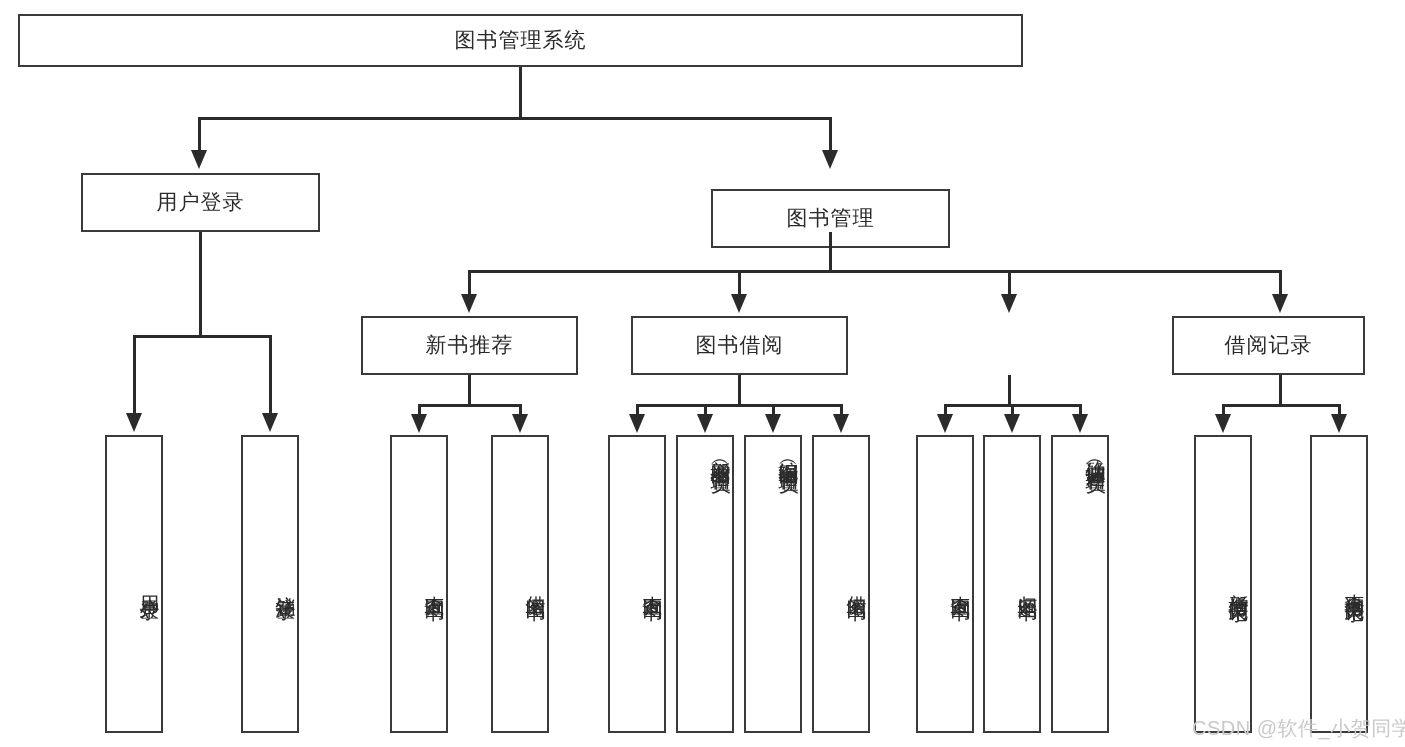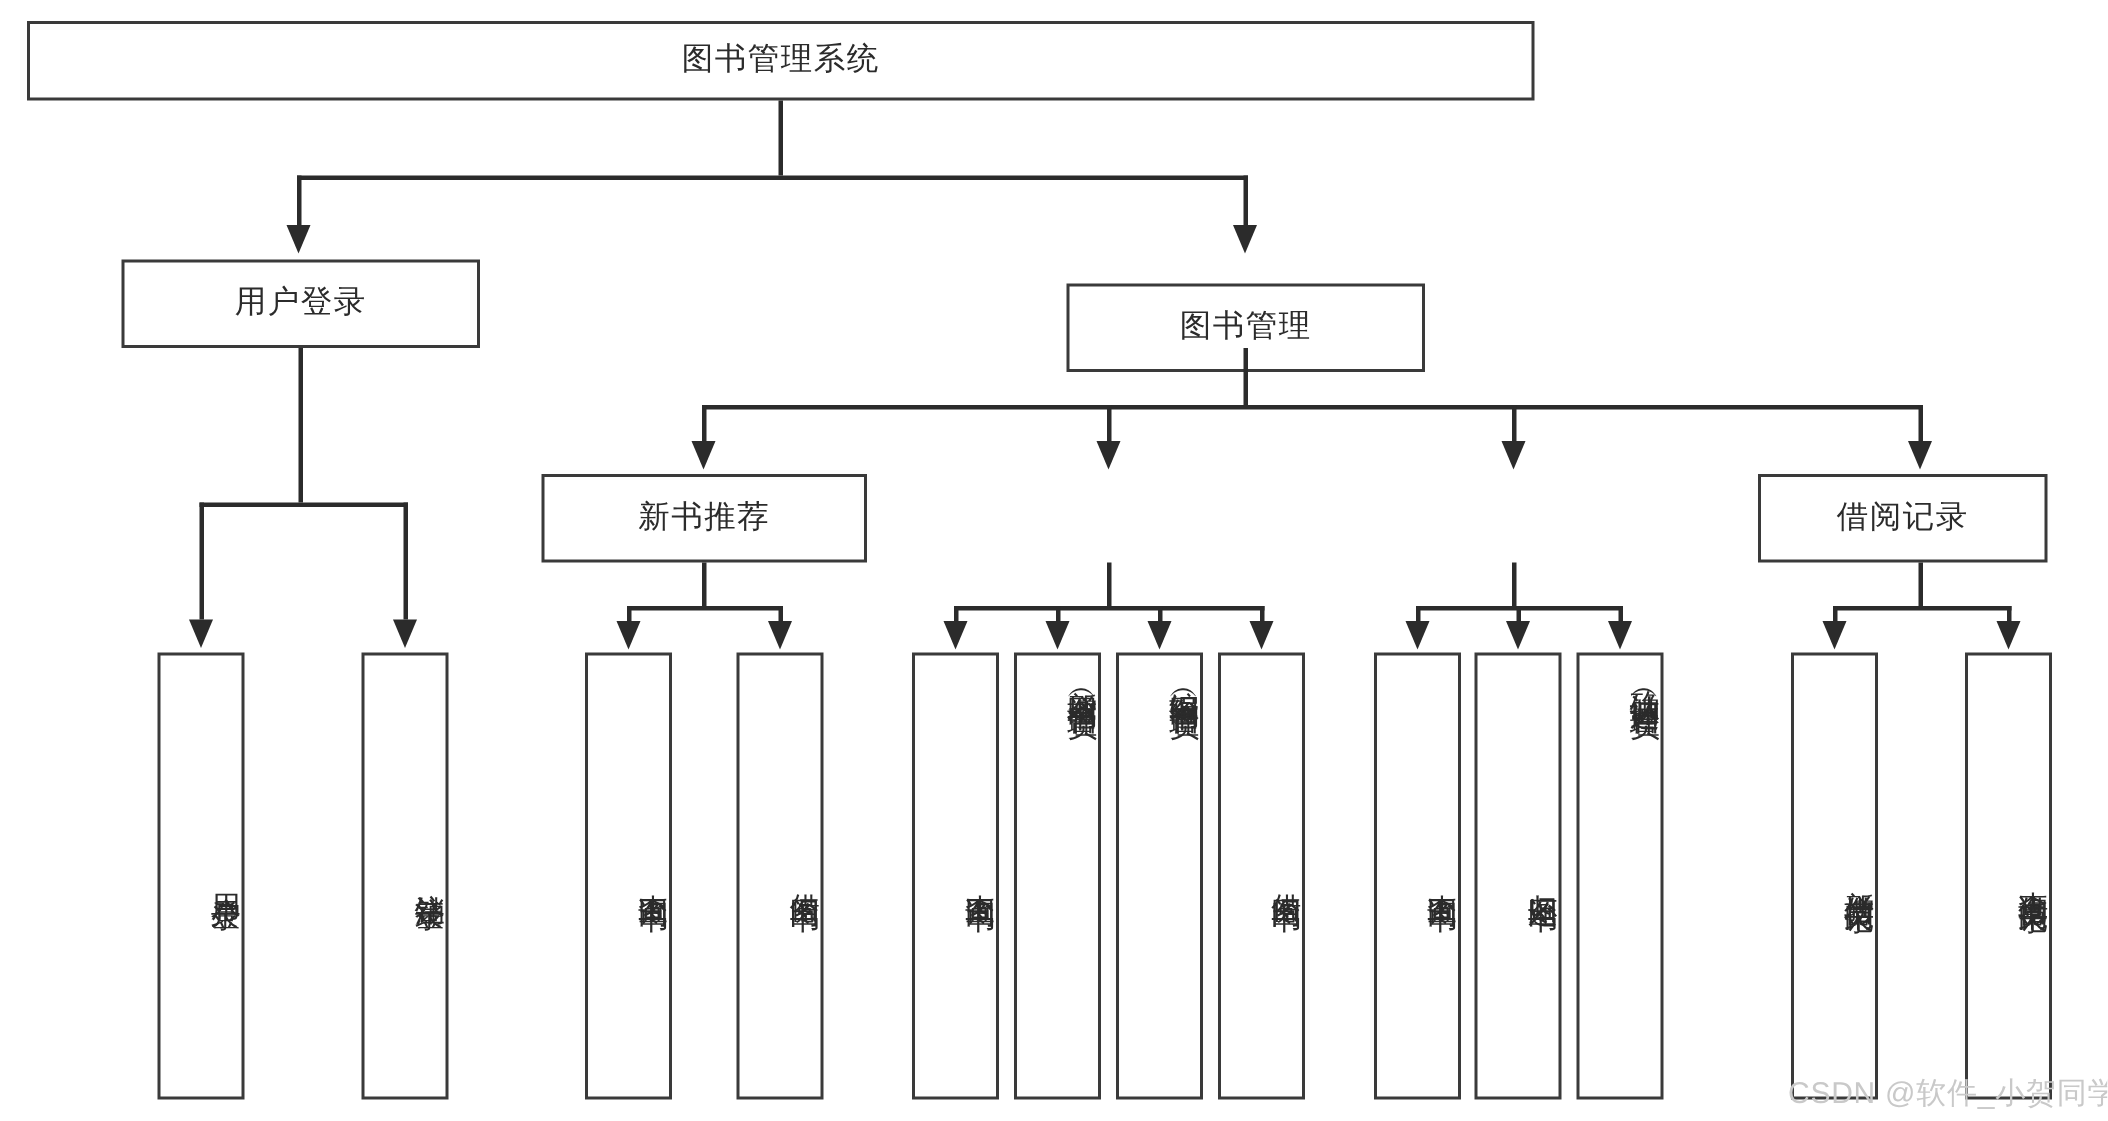--- a/index.html
+++ b/index.html
@@ -116,20 +116,23 @@
   <div class="arrow" style="left:731px; top:294px;"></div>
 
   <div class="line v" style="left:1008px; top:270px; width:3px; height:25px;"></div>
   <div class="arrow" style="left:1001px; top:294px;"></div>
 
   <div class="line v" style="left:1279px; top:270px; width:3px; height:25px;"></div>
   <div class="arrow" style="left:1272px; top:294px;"></div>
 
   <div class="node horiz" style="left:361px; top:316px; width:217px; height:59px;">
     <span>新书推荐</span>
+  </div>
+  <div class="node horiz" style="left:631px; top:316px; width:217px; height:59px;">
+    <span>图书借阅</span>
   </div>
   <div class="node horiz" style="left:1172px; top:316px; width:193px; height:59px;">
     <span>借阅记录</span>
   </div>
 
   <div class="line v" style="left:468px; top:375px; width:3px; height:31px;"></div>
   <div class="line h" style="left:418px; top:404px; width:104px; height:3px;"></div>
   <div class="line v" style="left:418px; top:404px; width:3px; height:11px;"></div>
   <div class="arrow" style="left:411px; top:414px;"></div>
   <div class="line v" style="left:519px; top:404px; width:3px; height:11px;"></div>

